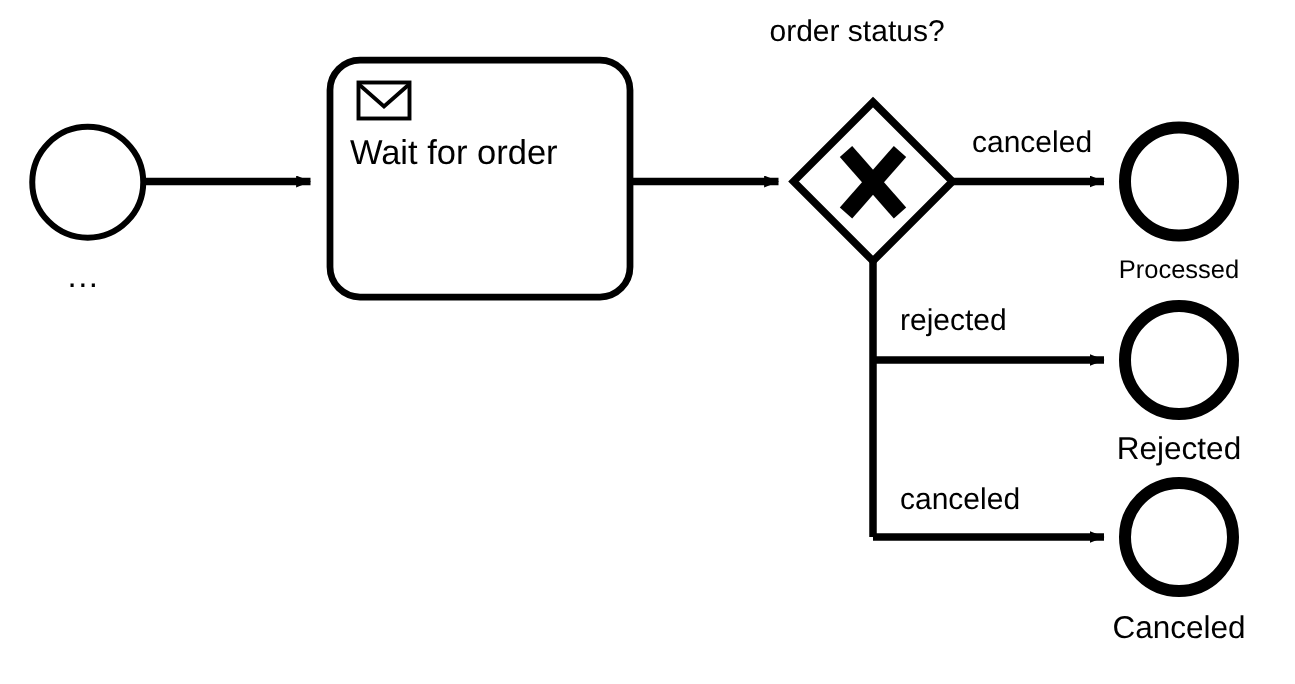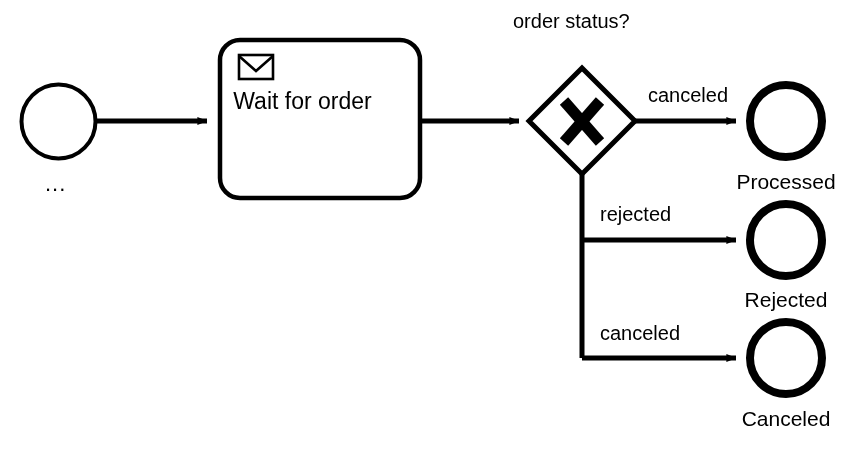--- a/index.html
+++ b/index.html
@@ -67,21 +67,21 @@
   }
   #flow-label-canceled {
     left: 600px;
     top: 322px;
     font-size: 20px;
   }
   #end-label-processed {
     left: 711px;
     top: 170px;
     width: 150px;
-    font-size: 21px;
+    font-size: 17px;
   }
   #end-label-rejected {
     left: 711px;
     top: 288px;
     width: 150px;
     font-size: 21px;
   }
   #end-label-canceled {
     left: 711px;
     top: 407px;

